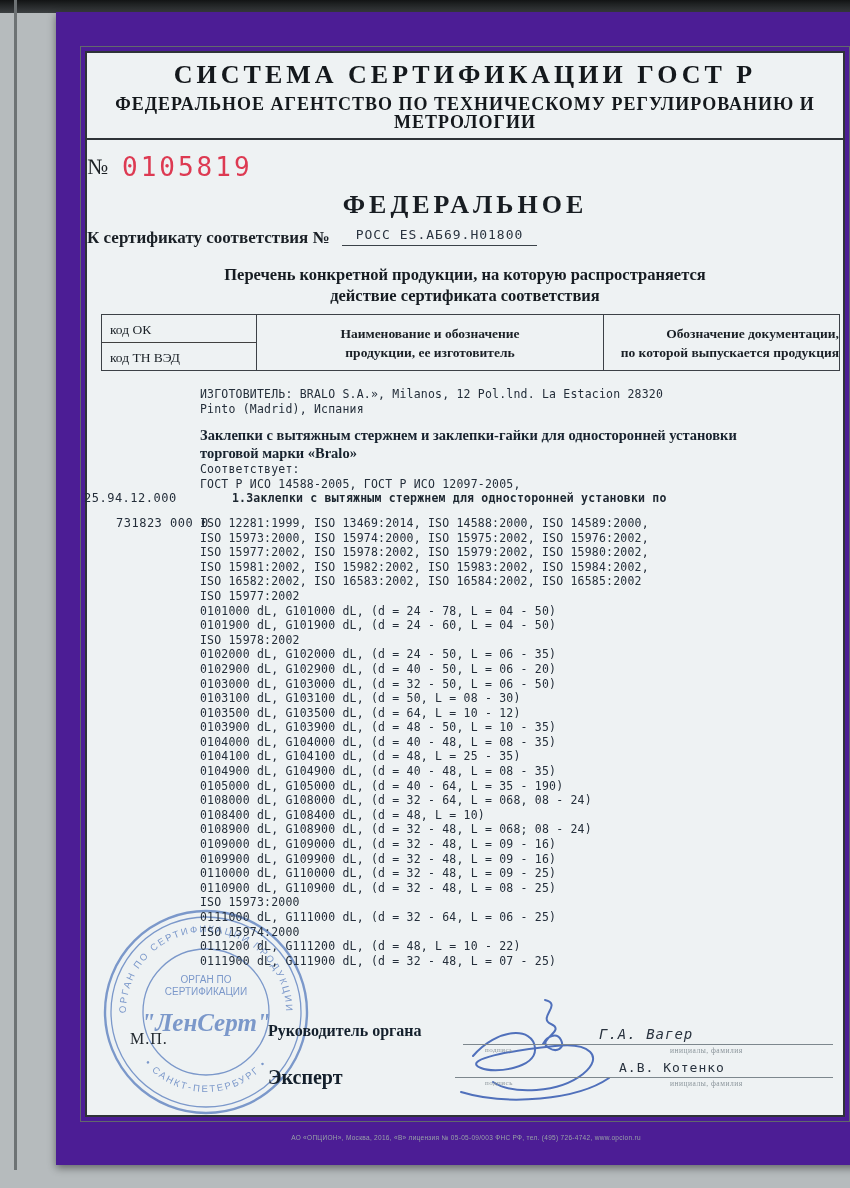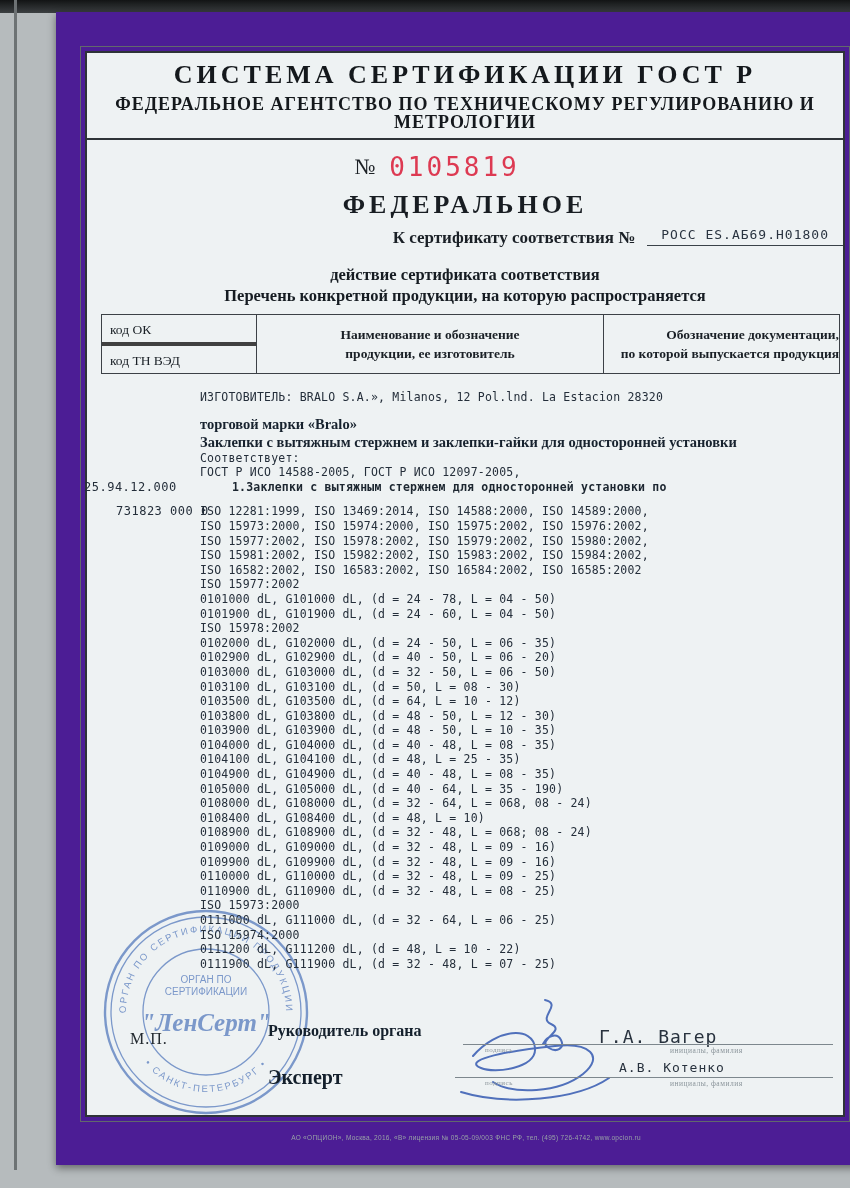--- a/index.html
+++ b/index.html
@@ -24,43 +24,43 @@
     border:2px solid #2e3338;background:#eef2f3;
   }
   .cert{position:relative;width:100%;height:100%;}
 
   
   .hdr{padding-top:8px;text-align:center;border-bottom:2px solid #2e3338;}
   .hdr-line1{font-size:26px;font-weight:bold;letter-spacing:4px;color:#14181c;line-height:28px;}
   .hdr-line2{font-size:18px;font-weight:bold;letter-spacing:1px;color:#14181c;line-height:18px;margin-top:6px;padding-bottom:7px;}
 
   
-  .num-row{margin-top:12px;height:34px;text-align:center;padding-right:56px;}
+  .num-row{margin-top:12px;height:34px;text-align:left;padding-right:56px;}
   .num-sign{font-size:22px;color:#1c2125;vertical-align:middle;margin-right:14px;}
   .num-value{font-family:"DejaVu Sans Mono",monospace;font-size:26px;letter-spacing:3px;
     color:#dd3a52;vertical-align:middle;}
 
   .title{margin-top:4px;text-align:center;font-size:26px;font-weight:bold;
     letter-spacing:4px;color:#181d22;line-height:30px;}
 
-  .cert-line{margin-top:8px;text-align:right;color:#1a2026;}
+  .cert-line{margin-top:8px;text-align:left;color:#1a2026;}
   .cert-line-label{font-size:17px;font-weight:600;}
   .cert-line-value{display:inline-block;font-family:"DejaVu Sans Mono",monospace;
     font-size:13px;letter-spacing:1px;color:#2a3440;border-bottom:1px solid #3a4248;
     padding:0 14px 3px 14px;margin-left:8px;transform:translateY(-4px);}
 
   .subtitle{margin-top:14px;text-align:center;font-size:16.5px;font-weight:bold;
     color:#161c22;line-height:21px;}
 
   
   .tbl{margin:8px 0 0 14px;width:737px;display:grid;grid-template-columns:155px 347px 235px;
     border:1px solid #3c4146;font-size:13.5px;color:#1a2026;}
   .tbl .c1{border-right:1px solid #3c4146;display:flex;flex-direction:column;}
   .tbl .c1 .half{flex:1;padding:7px 8px 4px 8px;}
-  .tbl .c1 .half.top{border-bottom:4px solid #404040;}
+  .tbl .c1 .half.top{border-bottom:1px solid #404040;}
   .tbl .c2{border-right:1px solid #3c4146;display:flex;flex-direction:column;
     align-items:center;justify-content:center;text-align:right;line-height:19px;font-weight:600;}
   .tbl .c3{display:flex;flex-direction:column;align-items:flex-end;justify-content:center;
     text-align:center;line-height:19px;font-weight:600;}
 
   
   .content{margin:16px 20px 0 113px;position:relative;z-index:2;}
   .cl{position:relative;white-space:pre;}
   .cl.mono{font-family:"DejaVu Sans Mono",monospace;font-size:11.5px;line-height:14.6px;
     letter-spacing:0.2px;color:#242e3a;}
@@ -77,21 +77,21 @@
   .sig-area{position:absolute;left:0;top:963px;width:100%;height:110px;z-index:3;}
   .mp{position:absolute;left:43px;top:14px;font-size:16px;color:#232a30;letter-spacing:1px;}
   .role1{position:absolute;left:181px;top:6px;font-size:16px;font-weight:bold;color:#14202c;}
   .role2{position:absolute;left:181px;top:50px;font-size:20px;font-weight:bold;color:#14202c;}
   .sigline1{position:absolute;left:376px;top:28px;width:130px;border-top:1px solid #7d878d;}
   .sigline2{position:absolute;left:368px;top:61px;width:148px;border-top:1px solid #7d878d;}
   .sig-cap{position:absolute;font-size:7px;color:#8a949a;letter-spacing:0.5px;}
   .cap-sig1{left:398px;top:30px;}
   .cap-sig2{left:398px;top:63px;}
   .name1{position:absolute;left:512px;top:10px;font-family:"DejaVu Sans Mono",monospace;
-    font-size:18px;color:#28323e;letter-spacing:1px;}
+    font-size:14px;color:#28323e;letter-spacing:1px;font-style:italic;}
   .name2{position:absolute;left:532px;top:44px;font-family:"DejaVu Sans Mono",monospace;
     font-size:13px;color:#28323e;letter-spacing:1px;}
   .nameline1{position:absolute;left:503px;top:28px;width:243px;border-top:1px solid #7d878d;}
   .nameline2{position:absolute;left:503px;top:61px;width:243px;border-top:1px solid #7d878d;}
   .cap-name1{left:583px;top:30px;font-size:7.5px;}
   .cap-name2{left:583px;top:63px;font-size:7.5px;}
   .sig-svg{position:absolute;left:350px;top:-42px;width:210px;height:150px;}
 
   
   .stamp{position:absolute;left:8px;top:848px;width:222px;height:222px;opacity:.8;z-index:1;}
@@ -121,63 +121,63 @@
         </div>
 
         <div class="title">ФЕДЕРАЛЬНОЕ</div>
 
         <div class="cert-line">
           <span class="cert-line-label">К сертификату соответствия №</span>
           <span class="cert-line-value">РОСС ES.АБ69.Н01800</span>
         </div>
 
         <div class="subtitle">
+          <div>Перечень конкретной продукции,  на которую распространяется</div>
           <div>действие сертификата соответствия</div>
-          <div>Перечень конкретной продукции,  на которую распространяется</div>
         </div>
 
         <div class="tbl">
           <div class="c1">
             <div class="half top">код ОК</div>
             <div class="half">код ТН ВЭД</div>
           </div>
           <div class="c2">
             <div>Наименование и обозначение</div>
             <div>продукции, ее изготовитель</div>
           </div>
           <div class="c3">
             <div>Обозначение документации,</div>
             <div>по которой выпускается продукция</div>
           </div>
         </div>
 
         <div class="content" id="content-block">
             <div class="cl mono">ИЗГОТОВИТЕЛЬ: BRALO S.A.», Milanos, 12 Pol.lnd. La Estacion 28320</div>
+            <div class="cl mono">Pinto (Madrid), Испания</div>
             <div class="cl gap">&nbsp;</div>
+            <div class="cl serif">Заклепки с вытяжным стержнем и заклепки-гайки для односторонней установки</div>
             <div class="cl serif">торговой марки «Bralo»</div>
-            <div class="cl serif">Заклепки с вытяжным стержнем и заклепки-гайки для односторонней установки</div>
             <div class="cl mono">Соответствует:</div>
             <div class="cl mono">ГОСТ Р ИСО 14588-2005, ГОСТ Р ИСО 12097-2005,</div>
             <div class="cl mono-b">1.Заклепки с вытяжным стержнем для односторонней установки по<span class="code-tag">25.94.12.000</span></div>
             <div class="cl gap">&nbsp;</div>
             <div class="cl mono">ISO 12281:1999, ISO 13469:2014, ISO 14588:2000, ISO 14589:2000,<span class="code-tag">731823 000 0</span></div>
             <div class="cl mono">ISO 15973:2000, ISO 15974:2000, ISO 15975:2002, ISO 15976:2002,</div>
             <div class="cl mono">ISO 15977:2002, ISO 15978:2002, ISO 15979:2002, ISO 15980:2002,</div>
             <div class="cl mono">ISO 15981:2002, ISO 15982:2002, ISO 15983:2002, ISO 15984:2002,</div>
             <div class="cl mono">ISO 16582:2002, ISO 16583:2002, ISO 16584:2002, ISO 16585:2002</div>
             <div class="cl mono">ISO 15977:2002</div>
             <div class="cl mono">0101000 dL, G101000 dL, (d = 24 - 78, L = 04 - 50)</div>
             <div class="cl mono">0101900 dL, G101900 dL, (d = 24 - 60, L = 04 - 50)</div>
             <div class="cl mono">ISO 15978:2002</div>
             <div class="cl mono">0102000 dL, G102000 dL, (d = 24 - 50, L = 06 - 35)</div>
             <div class="cl mono">0102900 dL, G102900 dL, (d = 40 - 50, L = 06 - 20)</div>
             <div class="cl mono">0103000 dL, G103000 dL, (d = 32 - 50, L = 06 - 50)</div>
             <div class="cl mono">0103100 dL, G103100 dL, (d = 50, L = 08 - 30)</div>
             <div class="cl mono">0103500 dL, G103500 dL, (d = 64, L = 10 - 12)</div>
-            <div class="cl mono">0103800 dL, G103800 dL, (d = 48 - 50, L = 12 - 30)</div>
             <div class="cl mono">0103900 dL, G103900 dL, (d = 48 - 50, L = 10 - 35)</div>
             <div class="cl mono">0104000 dL, G104000 dL, (d = 40 - 48, L = 08 - 35)</div>
             <div class="cl mono">0104100 dL, G104100 dL, (d = 48, L = 25 - 35)</div>
             <div class="cl mono">0104900 dL, G104900 dL, (d = 40 - 48, L = 08 - 35)</div>
             <div class="cl mono">0105000 dL, G105000 dL, (d = 40 - 64, L = 35 - 190)</div>
             <div class="cl mono">0108000 dL, G108000 dL, (d = 32 - 64, L = 068, 08 - 24)</div>
             <div class="cl mono">0108400 dL, G108400 dL, (d = 48, L = 10)</div>
             <div class="cl mono">0108900 dL, G108900 dL, (d = 32 - 48, L = 068; 08 - 24)</div>
             <div class="cl mono">0109000 dL, G109000 dL, (d = 32 - 48, L = 09 - 16)</div>
             <div class="cl mono">0109900 dL, G109900 dL, (d = 32 - 48, L = 09 - 16)</div>

